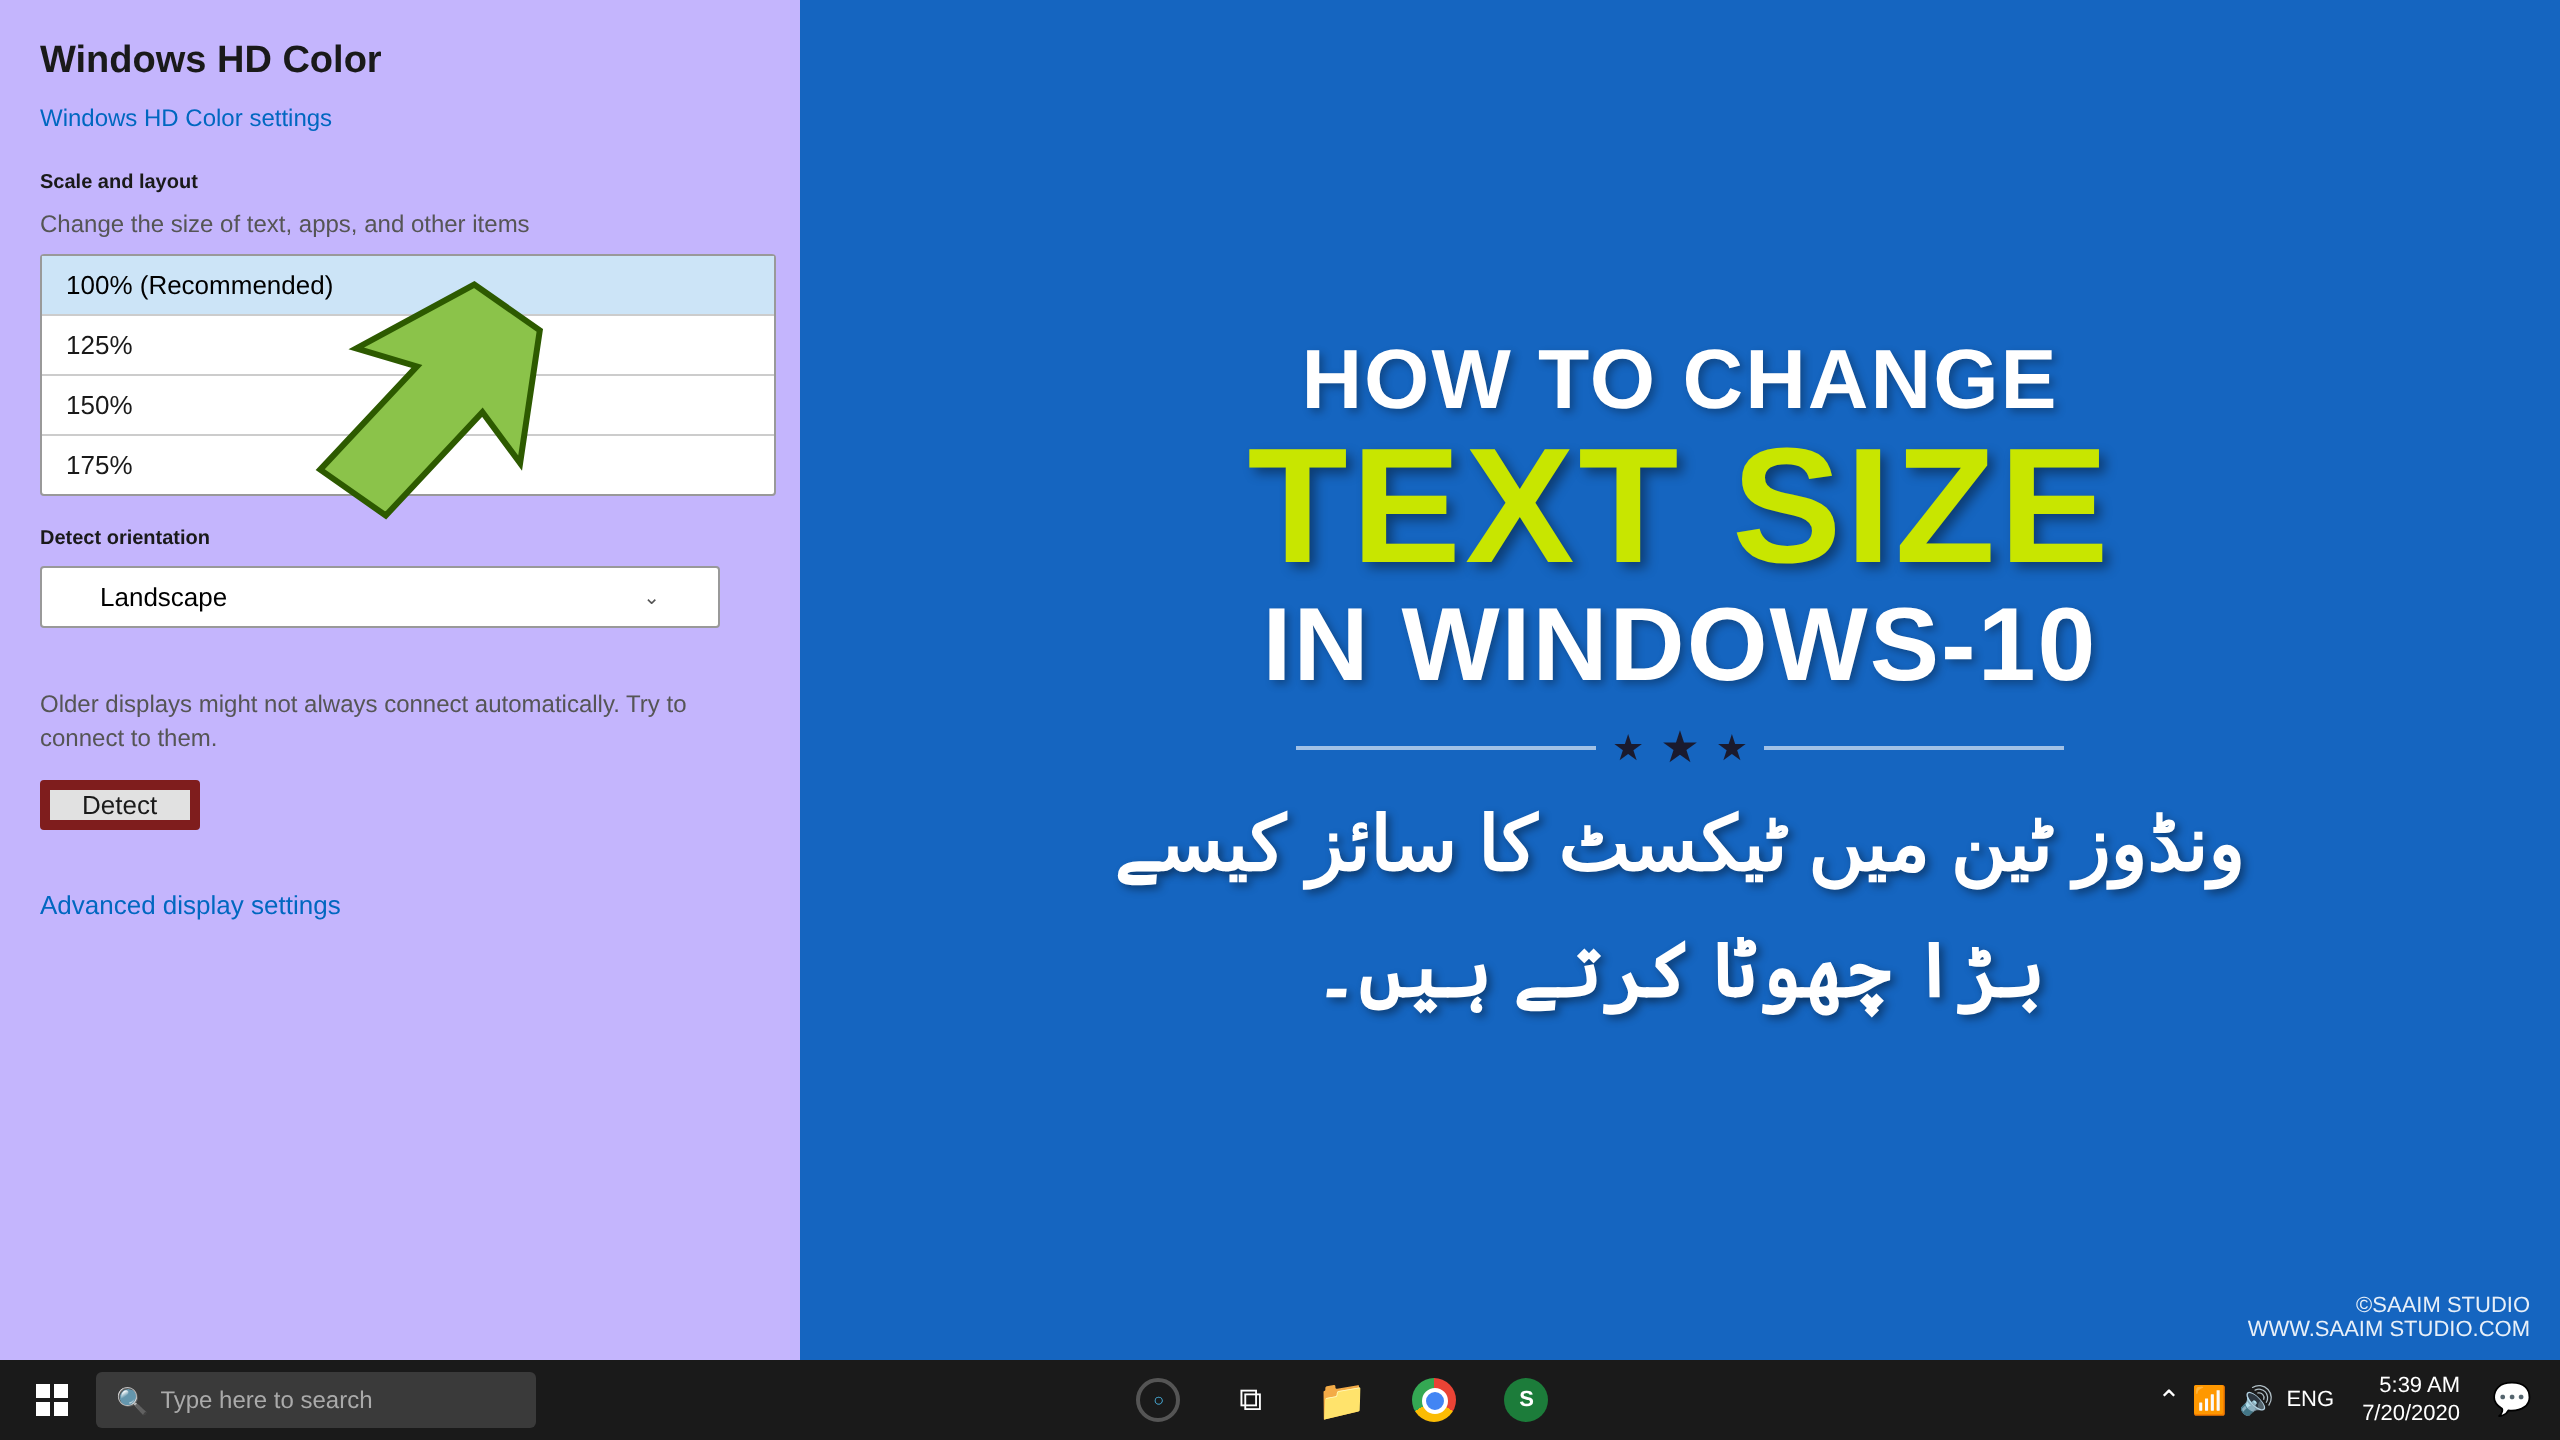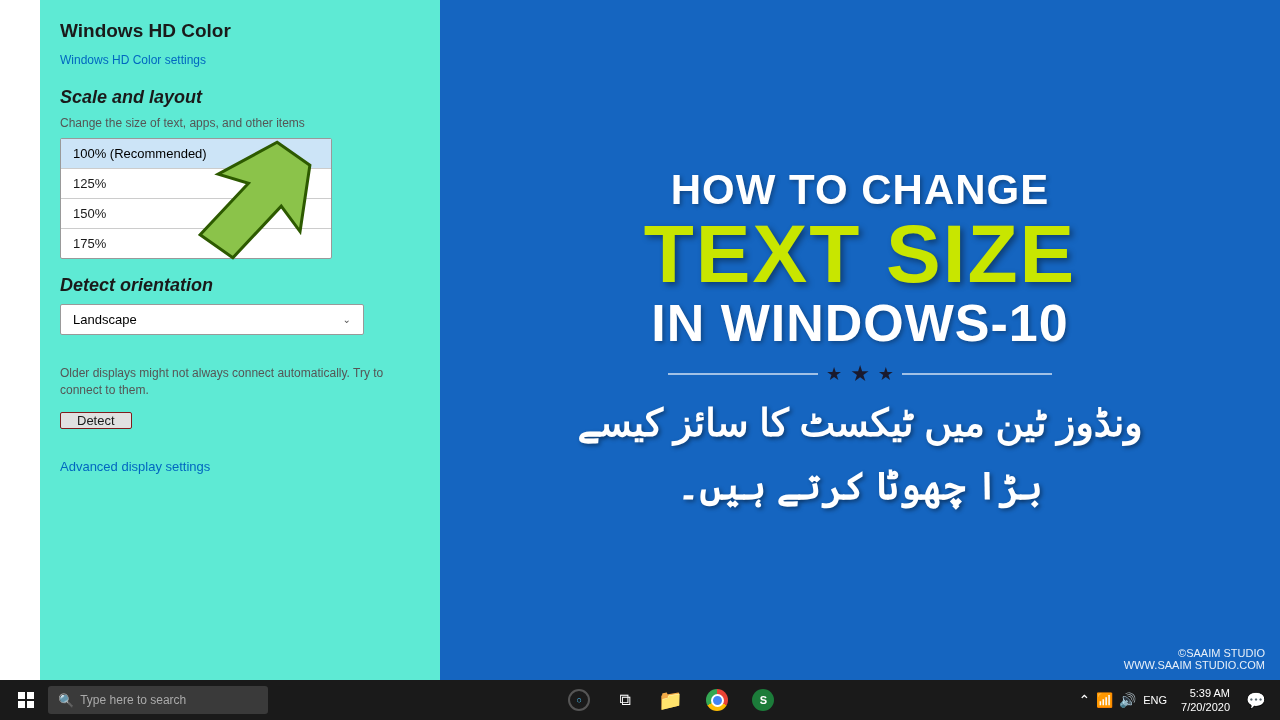--- a/index.html
+++ b/index.html
@@ -7,25 +7,24 @@
 
     .main-content {
       display: flex;
       flex: 1;
       height: 680px;
     }
 
     
     .settings-panel {
       width: 400px;
-      background: #5eead4;
+      background: #c4b5fd;
       padding: 20px 20px 10px 20px;
       overflow: hidden;
       position: relative;
-      margin-left: 40px;
     }
 
     .section-title {
       font-size: 19px;
       font-weight: 600;
       color: #1a1a1a;
       margin-bottom: 8px;
     }
 
     .section-desc {
@@ -38,38 +37,37 @@
     .link-text {
       color: #0067c0;
       font-size: 12px;
       cursor: pointer;
       text-decoration: none;
       display: inline-block;
       margin-bottom: 20px;
     }
 
     .sub-section-title {
-      font-size: 18px;
+      font-size: 10px;
       font-weight: 600;
       color: #1a1a1a;
       margin-bottom: 8px;
-      font-style: italic;
     }
 
     .sub-section-desc {
       font-size: 12px;
       color: #555;
       margin-bottom: 8px;
     }
 
     
     .dropdown-open {
       border: 1px solid #999;
       background: white;
-      width: 272px;
+      width: 368px;
       border-radius: 2px;
     }
 
     .dropdown-option {
       padding: 7px 12px;
       font-size: 13px;
       color: #1a1a1a;
       cursor: pointer;
     }
 
@@ -81,23 +79,23 @@
     .dropdown-divider {
       height: 1px;
       background: #ccc;
       margin: 0;
     }
 
     
     .dropdown-closed {
       border: 1px solid #999;
       background: white;
-      width: 304px;
+      width: 340px;
       border-radius: 2px;
-      padding: 7px 12px;
+      padding: 7px 29px;
       font-size: 13px;
       display: flex;
       align-items: center;
       justify-content: space-between;
       cursor: pointer;
       margin-bottom: 30px;
     }
 
     .dropdown-arrow {
       font-size: 10px;
@@ -114,21 +112,21 @@
 
     .multiple-displays-desc {
       font-size: 12px;
       color: #555;
       margin-bottom: 12px;
       line-height: 1.4;
     }
 
     .detect-button {
       background: #e1e1e1;
-      border: 1px solid #7f1d1d;
+      border: 5px solid #7f1d1d;
       padding: 0 16px;
       font-size: 13px;
       cursor: pointer;
       border-radius: 2px;
       color: #1a1a1a;
       margin-bottom: 20px;
     }
 
     .advanced-link {
       color: #0067c0;

